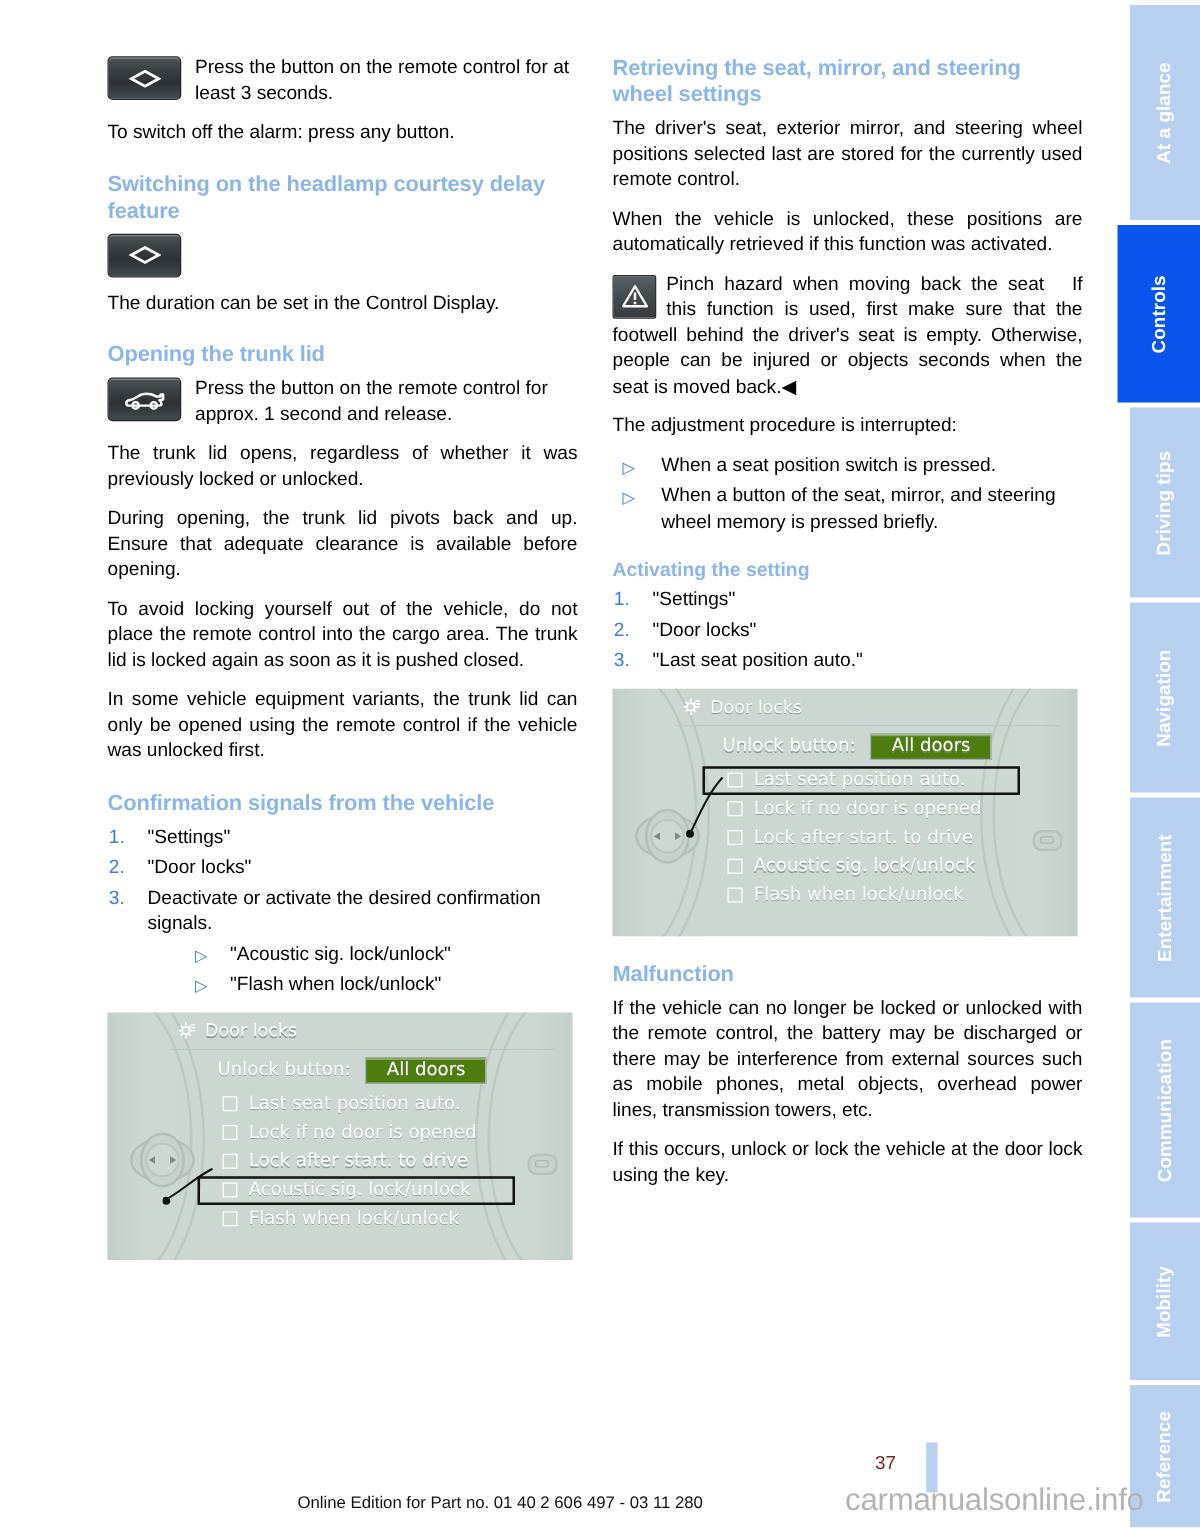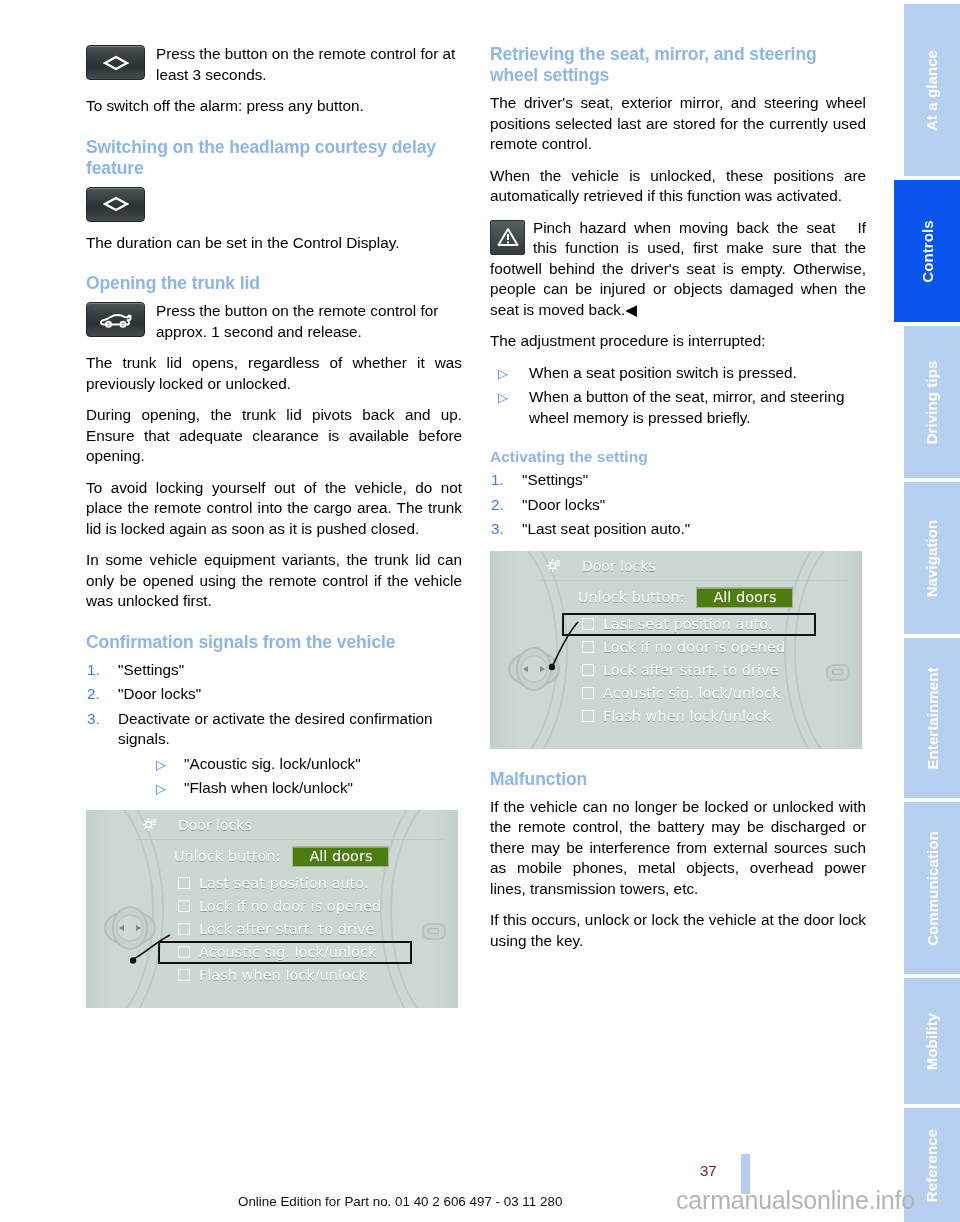--- a/index.html
+++ b/index.html
@@ -194,21 +194,21 @@
     border-radius: 50%;
     opacity: .85;
   }
 
   .idrive .title-row {
     position: absolute;
     left: 56px;
     top: 7px;
     display: flex;
     align-items: center;
-    gap: 21px;
+    gap: 7px;
     color: #ffffff;
     font-size: 14px;
     text-shadow: 0 1px 0 rgba(120,135,128,.8);
   }
   .idrive .title-row .gear-ic { width: 15px; height: 15px; display:block; }
   .idrive .rule {
     position: absolute;
     left: 50px; right: 14px;
     top: 29px;
     height: 1px;
@@ -507,21 +507,21 @@
       <div class="warn-block">
         <div class="warn-icon">
           <svg width="22" height="20" viewBox="0 0 22 20">
             <polygon points="11,2 20.5,18 1.5,18" fill="none" stroke="#ffffff" stroke-width="1.9" stroke-linejoin="round"></polygon>
             <rect x="10" y="7" width="2" height="6" fill="#ffffff"></rect>
             <rect x="10" y="14.4" width="2" height="2" fill="#ffffff"></rect>
           </svg>
         </div>
         <div class="warn-text">
           <span>Pinch hazard when moving back the seat</span>
-          <span class="indent"></span><span>If this function is used, first make sure that the footwell behind the driver's seat is empty. Otherwise, people can be injured or objects damaged when the seat is moved back.◀</span>
+          <span class="indent"></span><span>If this function is used, first make sure that the footwell behind the driver's seat is empty. Otherwise, people can be injured or objects seconds when the seat is moved back.◀</span>
         </div>
       </div>
 
       <p class="body">The adjustment procedure is interrupted:</p>
 
       <ul class="tri-list">
         <li>
           <span class="tri">▷</span>
           <span>When a seat position switch is pressed.</span>
         </li>

